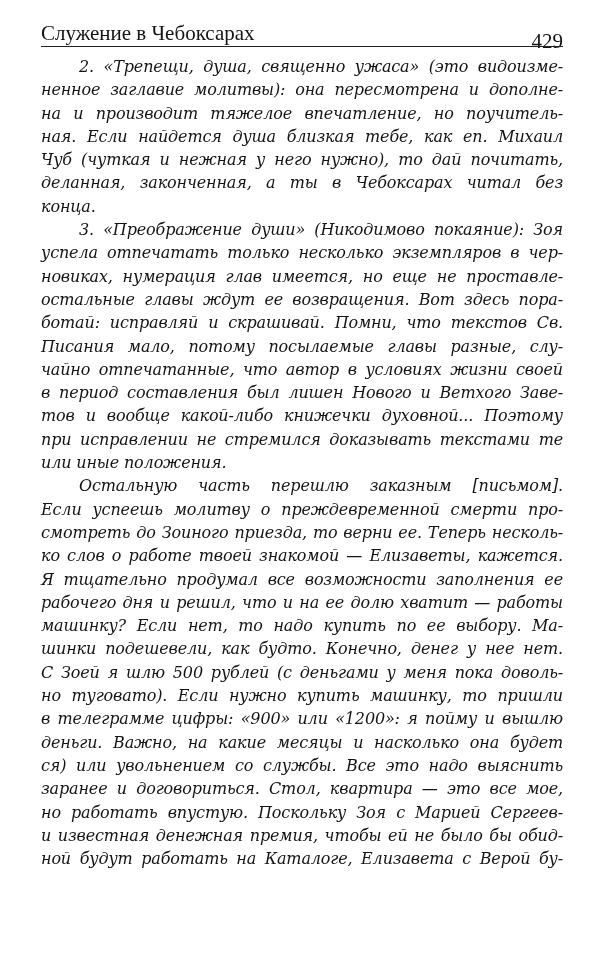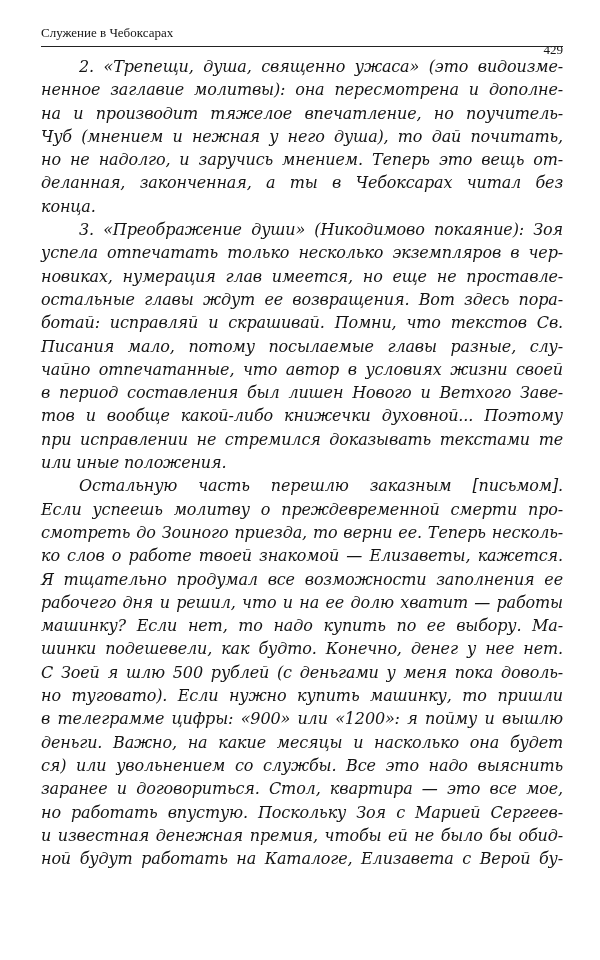--- a/index.html
+++ b/index.html
@@ -17,25 +17,25 @@
       top: 0;
       width: 522px;
     }
     .running-head {
       position: absolute;
       top: 22px;
       left: 0;
       width: 522px;
       height: 22px;
       font-family: "Liberation Serif", "DejaVu Serif", serif;
-      font-size: 13px;
+      font-size: 21px;
       line-height: 22px;
     }
     .running-head .title { position: absolute; left: 0; top: 0; }
-    .running-head .folio { position: absolute; right: 0; top: 17px; }
+    .running-head .folio { position: absolute; right: 0; top: 8px; }
     .rule {
       position: absolute;
       top: 46px;
       left: 0;
       width: 522px;
       height: 0;
       border-top: 1.4px solid #222;
     }
     .body {
       position: absolute;
@@ -67,22 +67,22 @@
     <span class="folio">429</span>
   </div>
   <div class="rule"></div>
 
   <div class="body">
 
     <div>
       <span class="line indent">2. «Трепещи, душа, священно ужаса» (это видоизме-</span>
       <span class="line">ненное заглавие молитвы): она пересмотрена и дополне-</span>
       <span class="line">на и производит тяжелое впечатление, но поучитель-</span>
-      <span class="line">Чуб (мнением и нежная у него душа), то дай почитать,</span>
-      <span class="line">но не надолго, и заручись мнением. Теперь это вещь от-</span>
+      <span class="line">ная. Если найдется душа близкая тебе, как еп. Михаил</span>
+      <span class="line">Чуб (чуткая и нежная у него нужно), то дай почитать,</span>
       <span class="line">деланная, законченная, а ты в Чебоксарах читал без</span>
       <span class="line last">конца.</span>
     </div>
 
     <div>
       <span class="line indent">3. «Преображение души» (Никодимово покаяние): Зоя</span>
       <span class="line">успела отпечатать только несколько экземпляров в чер-</span>
       <span class="line">новиках, нумерация глав имеется, но еще не проставле-</span>
       <span class="line">остальные главы ждут ее возвращения. Вот здесь пора-</span>
       <span class="line">ботай: исправляй и скрашивай. Помни, что текстов Св.</span>

